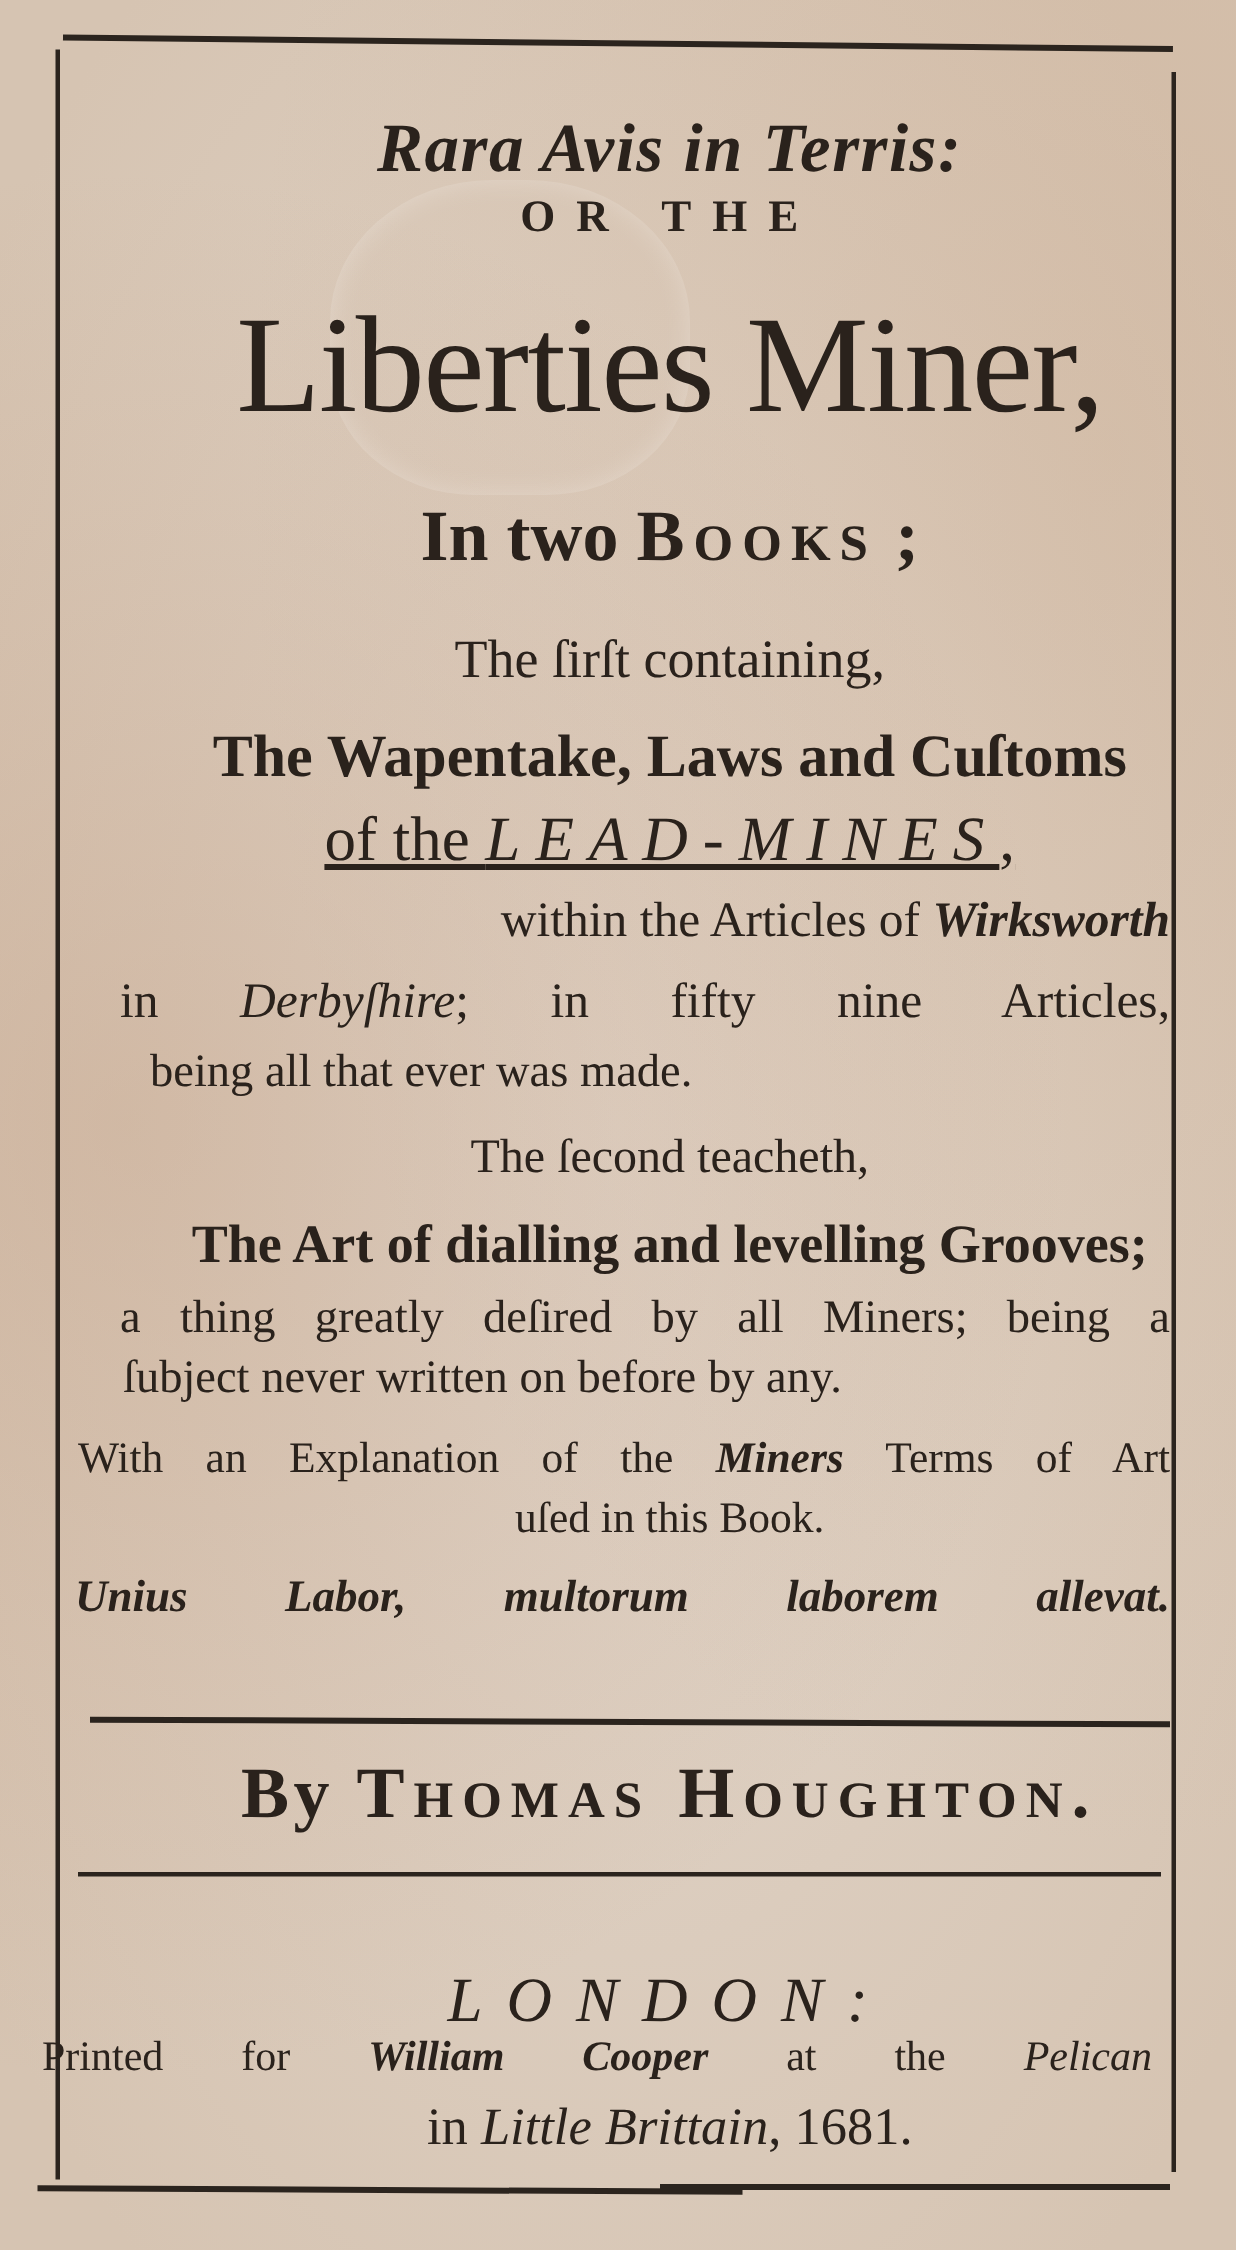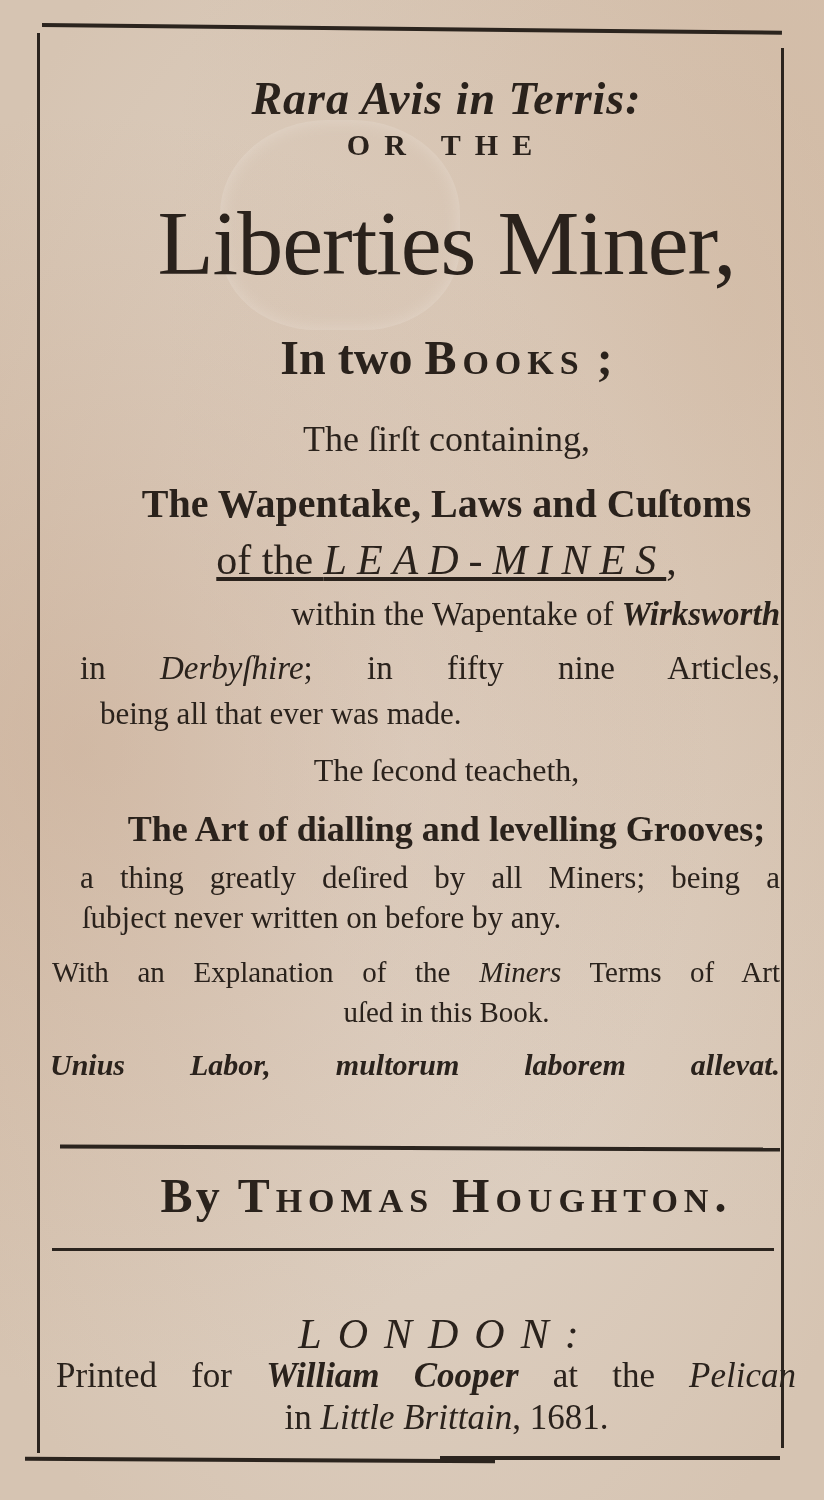--- a/index.html
+++ b/index.html
@@ -43,21 +43,21 @@
     .l-second { top:752px; font-size:32px; }
     .l-art { top:808px; font-size:36px; font-weight:bold; }
     .l-thing { top:860px; font-size:31px; left:80px; width:700px; text-align:justify; text-align-last:justify; }
     .l-subject { top:900px; font-size:31px; left:82px; width:700px; text-align:left; }
     .l-with { top:956px; font-size:29px; left:52px; width:728px; text-align:justify; text-align-last:justify; }
     .l-used { top:996px; font-size:29px; }
     .l-unius { top:1048px; font-size:30px; font-style:italic; font-weight:bold; left:50px; width:730px; text-align:justify; text-align-last:justify; }
     .l-by { top:1168px; font-size:48px; font-weight:bold; letter-spacing:3px; }
     .l-by .sc { font-variant: small-caps; letter-spacing:6px; }
     .l-london { top:1310px; font-size:42px; font-style:italic; letter-spacing:16px; }
-    .l-printed { top:1356px; font-size:35px; left:56px; width:740px; text-align:justify; text-align-last:justify; }
+    .l-printed { top:1356px; font-size:28px; left:28px; width:740px; text-align:justify; text-align-last:justify; }
     .l-little { top:1398px; font-size:35px; }
     .emboss {
       position:absolute; left:220px; top:120px; width:240px; height:210px;
       border-radius: 45% 45% 40% 40%;
       box-shadow: inset 0 0 18px rgba(255,255,255,0.5);
       opacity:0.5;
     }
   </style>
 </head>
 <body>
@@ -80,35 +80,35 @@
   </div>
 
   <div class="line l-first">The ſirſt containing,</div>
   <div class="line l-liberties">The Wapentake, Laws and Cuſtoms</div>
 
   <div class="line l-lead">
     <span>of the </span><span class="it">LEAD-MINES</span><span>,</span>
   </div>
 
   <div class="line l-within">
-    <span>within the Wapentake of </span><span class="it" style="font-weight:bold">Wirksworth</span>
+    <span>within the Articles of </span><span class="it" style="font-weight:bold">Wirksworth</span>
   </div>
 
   <div class="line l-derby">
     <span>in </span><span class="it">Derbyſhire</span><span>; in fifty nine Articles,</span>
   </div>
 
   <div class="line l-being">being all that ever was made.</div>
   <div class="line l-second">The ſecond teacheth,</div>
   <div class="line l-art">The Art of dialling and levelling Grooves;</div>
   <div class="line l-thing">a thing greatly deſired by all Miners; being a</div>
   <div class="line l-subject">ſubject never written on before by any.</div>
 
   <div class="line l-with">
-    <span>With an Explanation of the </span><span class="it" style="font-weight:normal">Miners</span><span> Terms of Art</span>
+    <span>With an Explanation of the </span><span class="it" style="font-weight:bold">Miners</span><span> Terms of Art</span>
   </div>
 
   <div class="line l-used">uſed in this Book.</div>
   <div class="line l-unius">Unius Labor, multorum laborem allevat.</div>
 
   <div class="rule1"></div>
   <div class="line l-by">
     <span>By </span><span class="sc">Thomas Houghton.</span>
   </div>
   <div class="rule2"></div>

